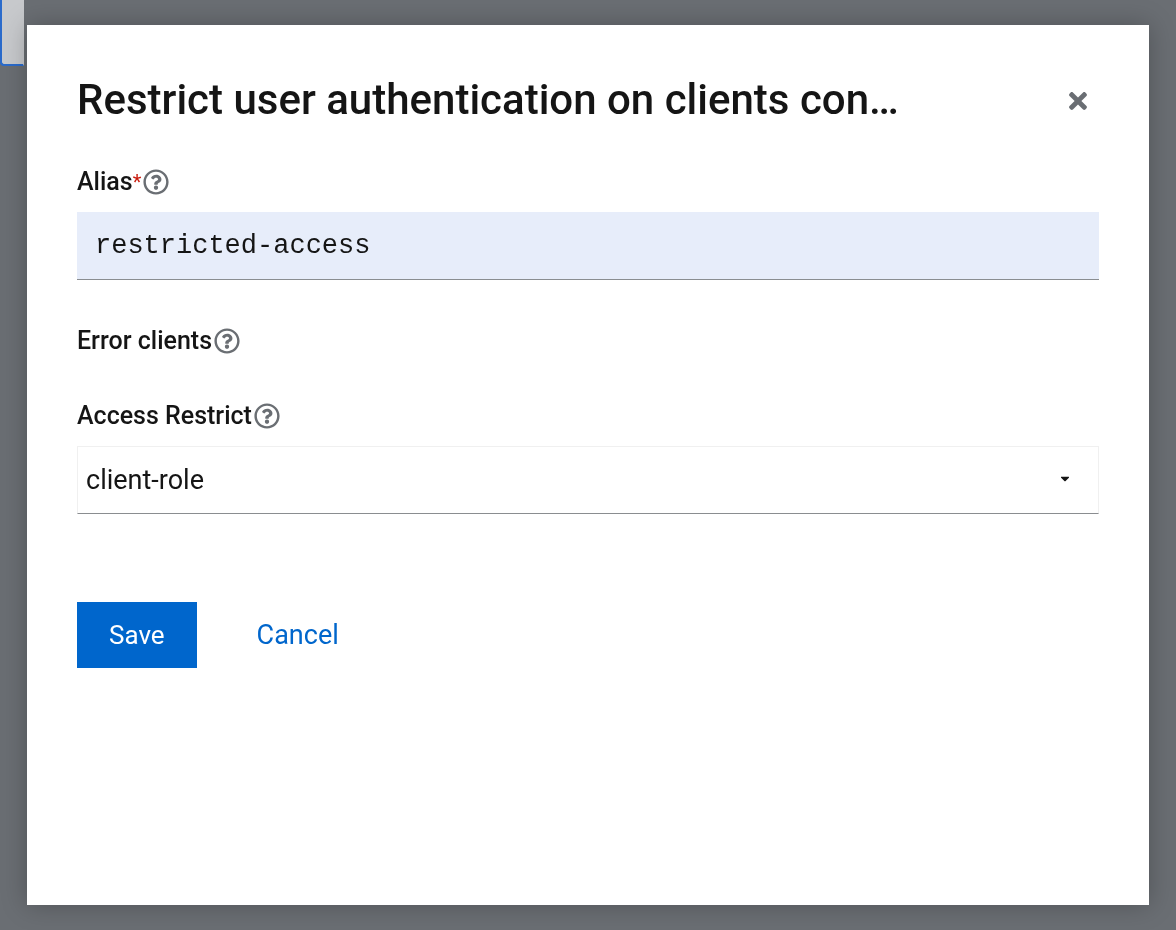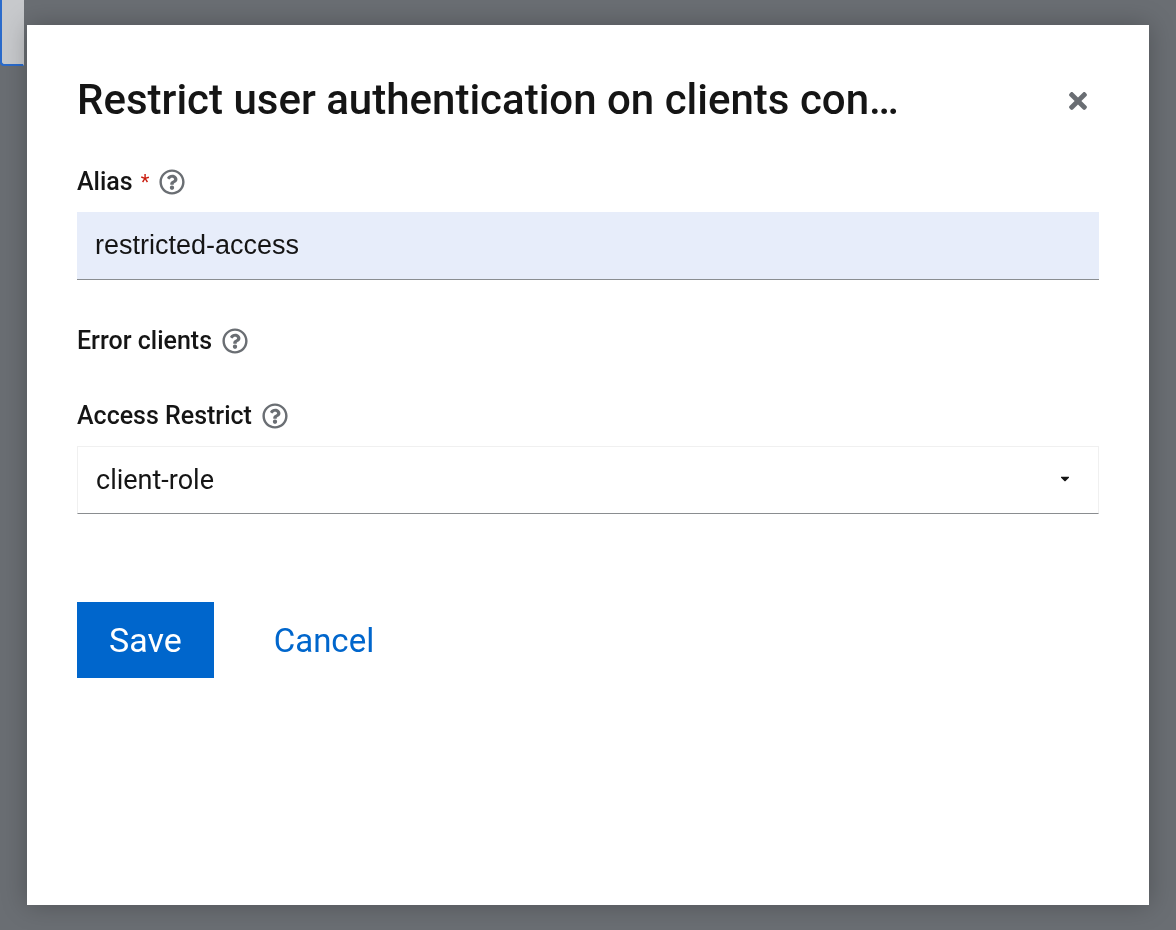--- a/index.html
+++ b/index.html
@@ -70,21 +70,21 @@
     .close-btn svg {
       width: 26px;
       height: 26px;
     }
     .form-group {
       margin-bottom: 46px;
     }
     .form-label-row {
       display: flex;
       align-items: center;
-      gap: 10px;
+      gap: 2px;
       margin-bottom: 16px;
     }
     .form-label {
       font-size: 25px;
       font-weight: 500;
       color: #151515;
     }
     .required-asterisk {
       color: #c9190b;
       font-size: 20px;
@@ -103,33 +103,33 @@
     .form-input {
       width: 100%;
       height: 68px;
       padding: 16px 18px;
       font-size: 27px;
       color: #151515;
       border: 1px solid #f0f0f0;
       border-bottom: 1px solid #8a8d90;
       background: #fff;
       outline: none;
-      font-family: Liberation Sans, sans-serif;
+      font-family: Liberation Mono, monospace;
     }
     .form-input.highlighted {
       background: #e7edfa;
       border-top: none;
       border-left: none;
       border-right: none;
       border-bottom: 1px solid #8a8d90;
     }
     .form-select {
       width: 100%;
       height: 68px;
-      padding: 0 18px;
+      padding: 0 8px;
       font-size: 27px;
       color: #151515;
       border: 1px solid #f0f0f0;
       border-bottom: 1px solid #8a8d90;
       background: #fff;
       outline: none;
       font-family: inherit;
       appearance: none;
       -webkit-appearance: none;
       cursor: pointer;
@@ -153,31 +153,31 @@
     .modal-footer {
       display: flex;
       align-items: center;
       gap: 60px;
       margin-top: 88px;
     }
     .btn-primary {
       background: #0066cc;
       color: #fff;
       border: none;
-      font-size: 34px;
+      font-size: 26px;
       font-weight: 400;
       padding: 18px 32px;
       cursor: pointer;
       font-family: inherit;
     }
     .btn-link {
       background: none;
       border: none;
       color: #0066cc;
-      font-size: 33px;
+      font-size: 27px;
       font-weight: 400;
       cursor: pointer;
       font-family: inherit;
     }
   </style>
 </head>
 <body>
 
 <div class="backdrop">
   <div class="blue-tab"></div>

